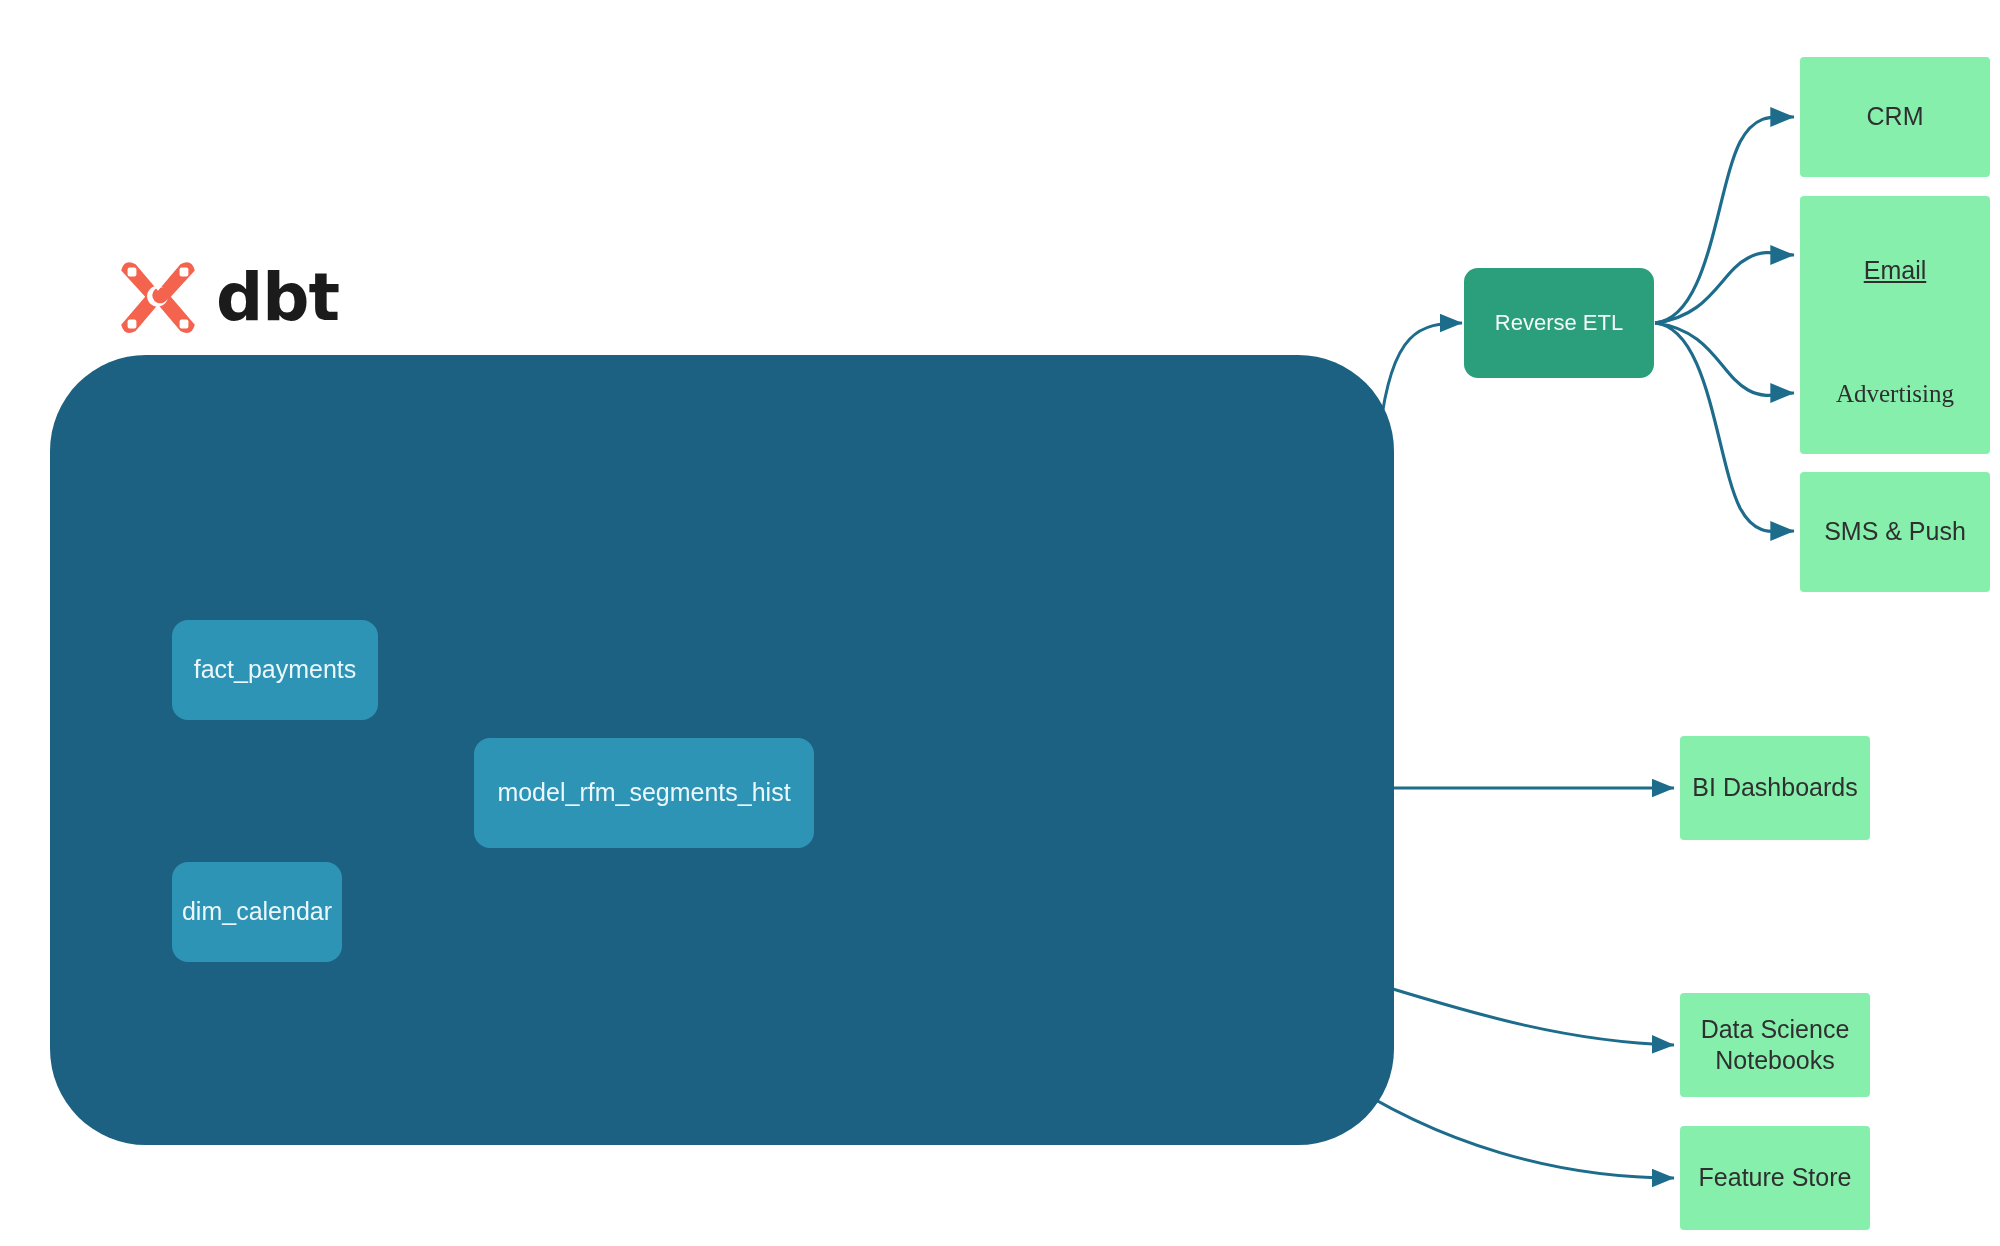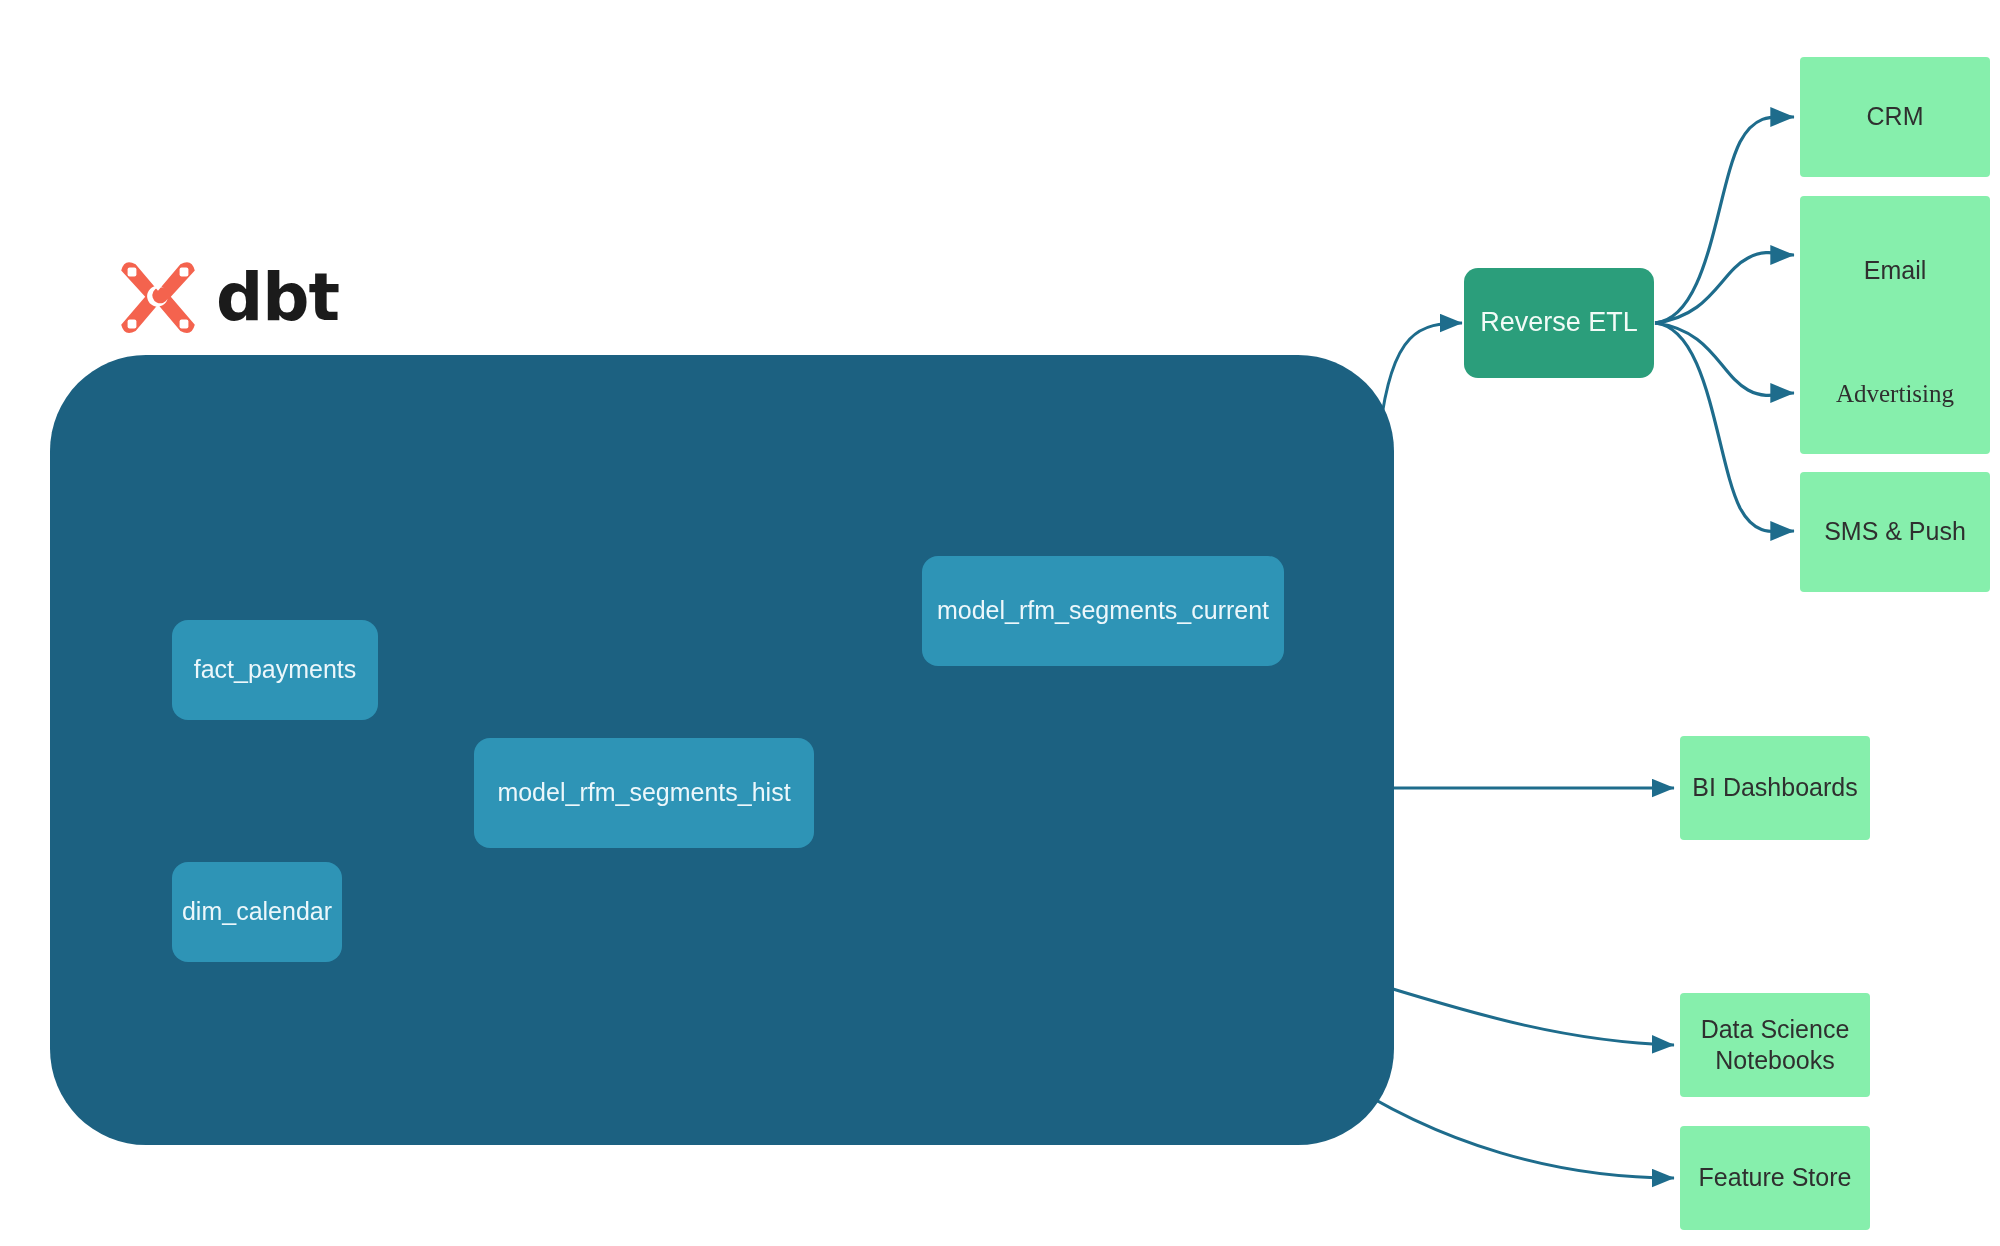--- a/index.html
+++ b/index.html
@@ -42,21 +42,21 @@
     line-height:1.25;
   }
   .node-model{
     background:#2e94b6;
     color:#ecf7fb;
     font-size:25px;
   }
   .node-green{
     background:#2b9e7b;
     color:#f2fbf7;
-    font-size:27px;
+    font-size:22px;
     border-radius:14px;
   }
   .node-gray{
     background:#86efac;
     color:#2f2f2f;
     font-size:25px;
     border-radius:4px;
   }
 
   
@@ -119,33 +119,30 @@
   </div>
 
   <div class="node node-model" style="left:172px;top:862px;width:170px;height:100px;">
     <span>dim_calendar</span>
   </div>
 
   <div class="node node-model" style="left:474px;top:738px;width:340px;height:110px;">
     <span>model_rfm_segments_hist</span>
   </div>
 
-  <div class="node node-model" style="left:922px;top:556px;width:362px;height:110px;">
-    <span>model_rfm_segments_current</span>
-  </div>
 
   <div class="node node-green" style="left:1464px;top:268px;width:190px;height:110px;">
     <span>Reverse ETL</span>
   </div>
 
   <div class="node node-gray" style="left:1800px;top:57px;width:190px;height:120px;">
     <span>CRM</span>
   </div>
 
-  <div class="node node-gray" style="left:1800px;top:196px;width:190px;height:149px;">
+  <div class="node node-gray" style="left:1800px;top:196px;width:190px;height:149px;text-decoration:underline;">
     <span>Email</span>
   </div>
 
   <div class="node node-gray" style="left:1800px;top:334px;width:190px;height:120px;font-family:Liberation Serif, serif;">
     <span>Advertising</span>
   </div>
 
   <div class="node node-gray" style="left:1800px;top:472px;width:190px;height:120px;">
     <span>SMS &amp; Push</span>
   </div>

